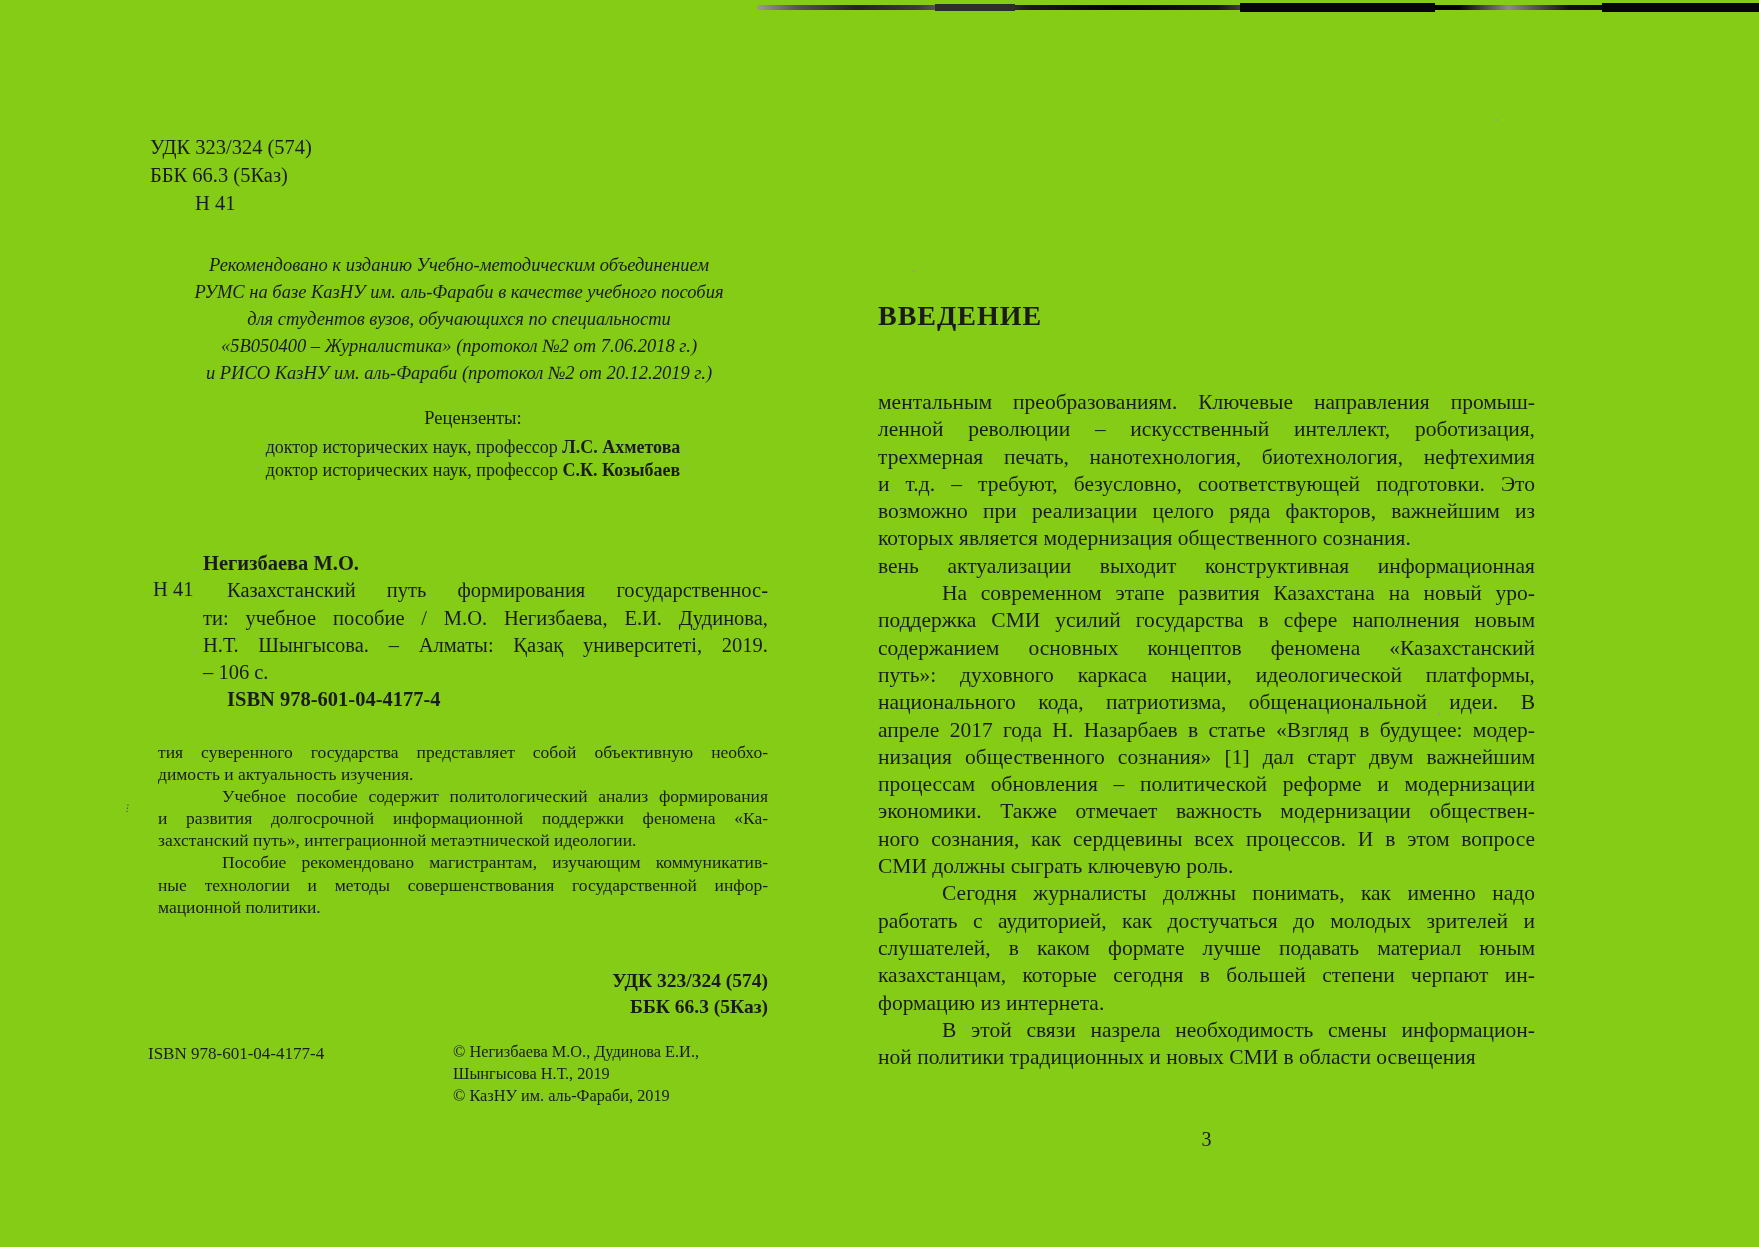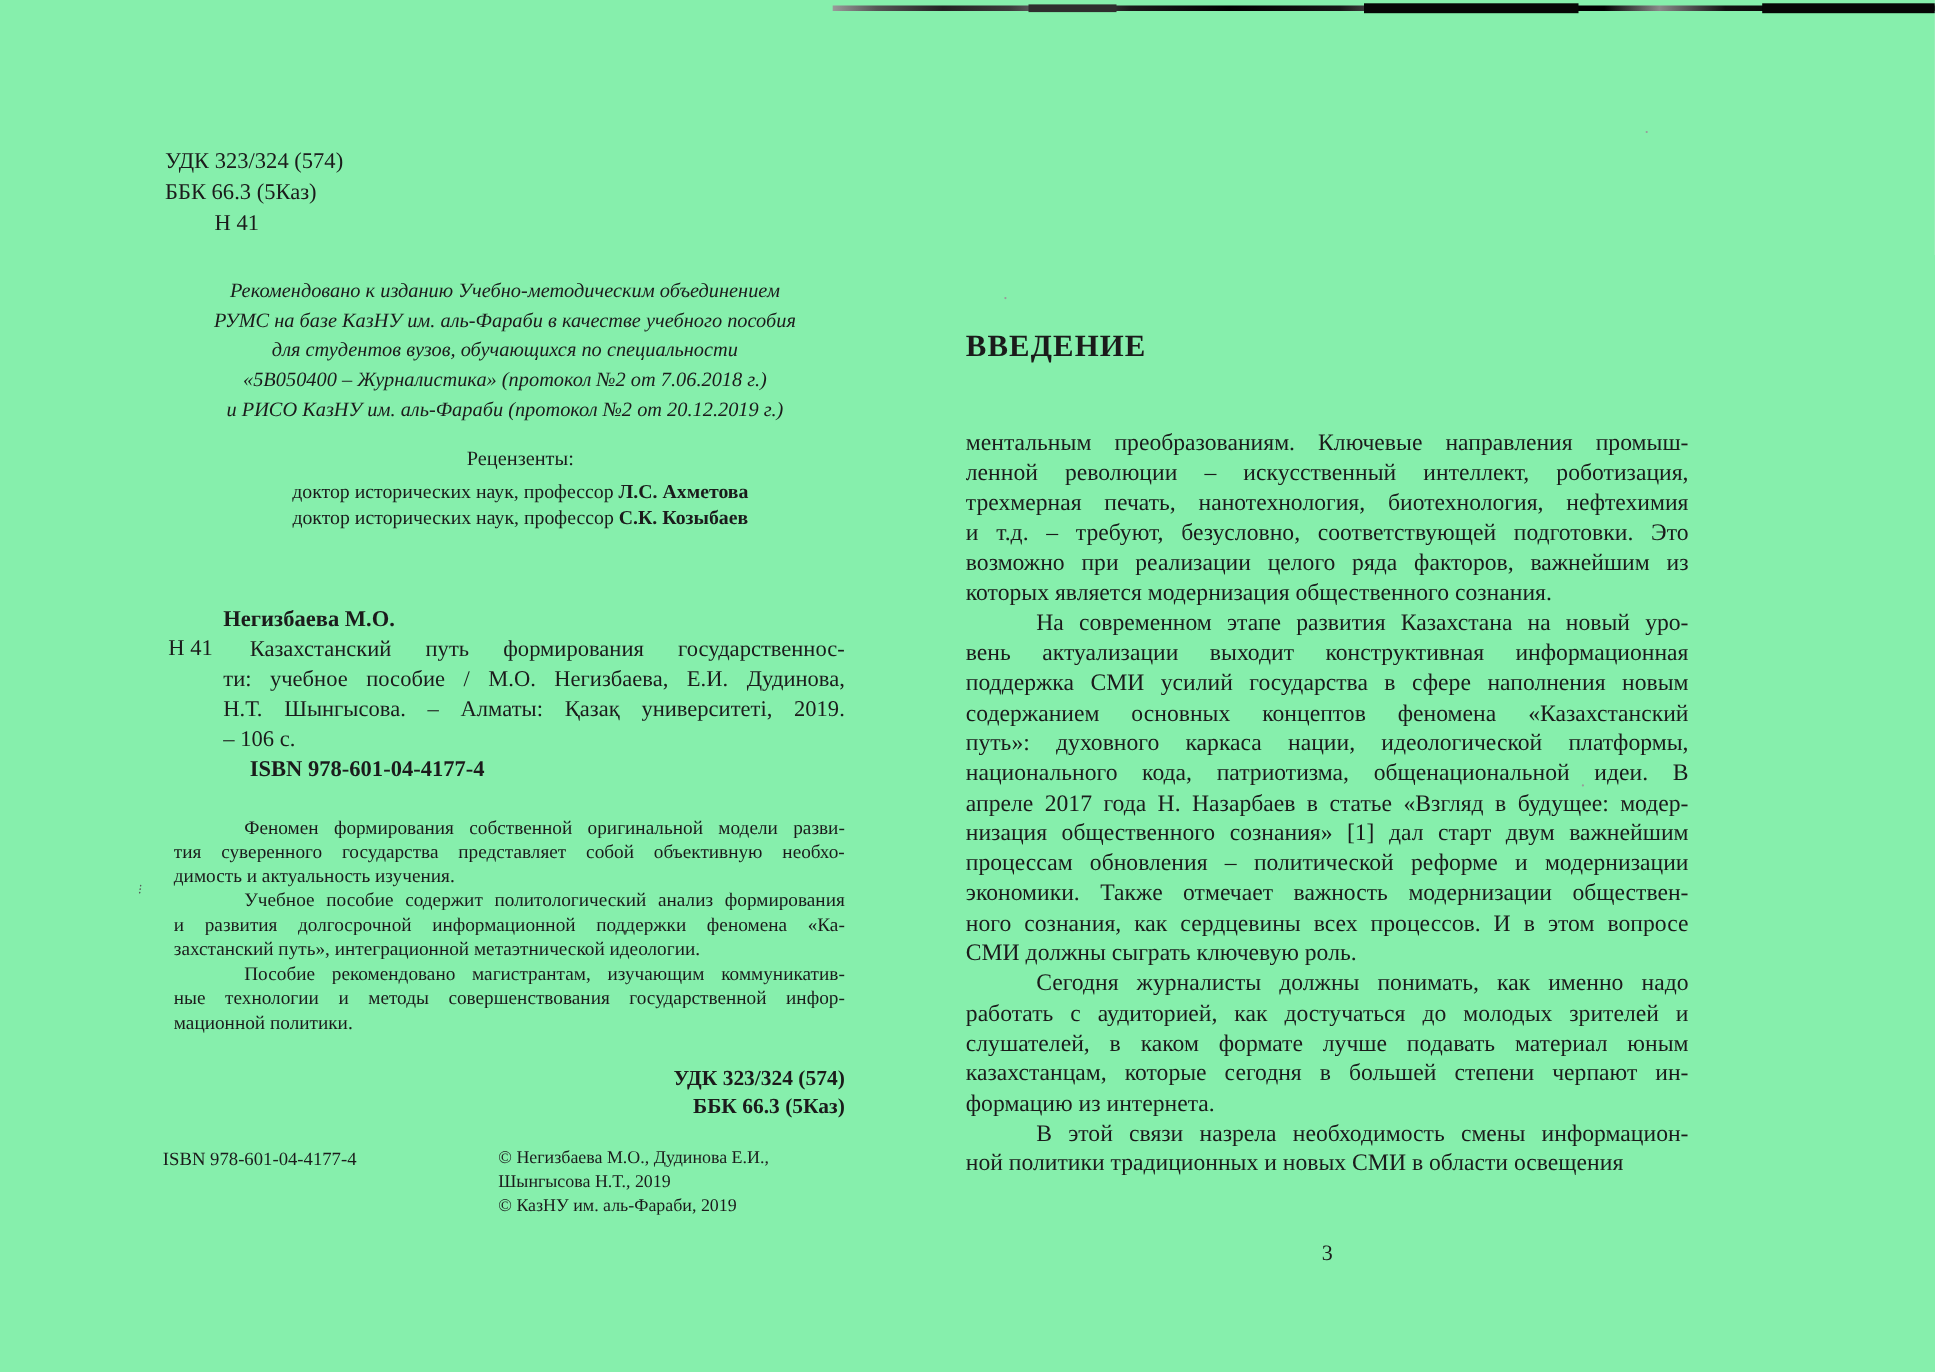--- a/index.html
+++ b/index.html
@@ -1,16 +1,16 @@
 <!DOCTYPE html>
 <html><head>
 <meta charset="utf-8">
 <style>
   html,body{margin:0;padding:0;background:#e8e8e8;}
-  #stage{position:relative;width:1759px;height:1247px;background:#86efac;overflow:hidden;
+  #stage{position:relative;width:1759px;height:1247px;background:#84cc16;overflow:hidden;
          font-family:"Liberation Serif","DejaVu Serif",serif;color:#1b1b1b;}
   .abs{position:absolute;}
 
   
   #scan-band{left:757px;top:5px;width:1002px;height:5px;
     background:linear-gradient(to right,#9a9a9a 0%,#555 4%,#222 10%,#3a3a3a 16%,#777 20%,
       #1a1a1a 27%,#000 36%,#151515 46%,#6a6a6a 51%,#000 58%,#000 70%,#8a8a8a 75%,
       #111 81%,#000 90%,#2c2c2c 100%);}
   .band-seg{top:3px;height:9px;background:#060606;}
 
@@ -90,21 +90,20 @@
     <div class="author">Негизбаева М.О.</div>
     <div class="cjust cindent">Казахстанский путь формирования государственнос-</div>
     <div class="cjust">ти: учебное пособие / М.О. Негизбаева, Е.И. Дудинова,</div>
     <div class="cjust">Н.Т. Шынгысова. – Алматы: Қазақ университеті, 2019.</div>
     <div>– 106 с.</div>
     <div class="isbn">ISBN 978-601-04-4177-4</div>
   </div>
 
   <div class="abs" id="annotation">
     <div>
-      <div class="aline afirst">Феномен формирования собственной оригинальной модели разви-</div>
       <div class="aline">тия суверенного государства представляет собой объективную необхо-</div>
       <div class="aend">димость и актуальность изучения.</div>
     </div>
     <div>
       <div class="aline afirst">Учебное пособие содержит политологический анализ формирования</div>
       <div class="aline">и развития долгосрочной информационной поддержки феномена «Ка-</div>
       <div class="aend">захстанский путь», интеграционной метаэтнической идеологии.</div>
     </div>
     <div>
       <div class="aline afirst">Пособие рекомендовано магистрантам, изучающим коммуникатив-</div>
@@ -136,22 +135,22 @@
   <div class="abs" id="intro-body">
     <div>
       <div class="bline">ментальным преобразованиям. Ключевые направления промыш-</div>
       <div class="bline">ленной революции – искусственный интеллект, роботизация,</div>
       <div class="bline">трехмерная печать, нанотехнология, биотехнология, нефтехимия</div>
       <div class="bline">и т.д. – требуют, безусловно, соответствующей подготовки. Это</div>
       <div class="bline">возможно при реализации целого ряда факторов, важнейшим из</div>
       <div class="bend">которых является модернизация общественного сознания.</div>
     </div>
     <div>
+      <div class="bline">вень актуализации выходит конструктивная информационная</div>
       <div class="bline bfirst">На современном этапе развития Казахстана на новый уро-</div>
-      <div class="bline">вень актуализации выходит конструктивная информационная</div>
       <div class="bline">поддержка СМИ усилий государства в сфере наполнения новым</div>
       <div class="bline">содержанием основных концептов феномена «Казахстанский</div>
       <div class="bline">путь»: духовного каркаса нации, идеологической платформы,</div>
       <div class="bline">национального кода, патриотизма, общенациональной идеи. В</div>
       <div class="bline">апреле 2017 года Н. Назарбаев в статье «Взгляд в будущее: модер-</div>
       <div class="bline">низация общественного сознания» [1] дал старт двум важнейшим</div>
       <div class="bline">процессам обновления – политической реформе и модернизации</div>
       <div class="bline">экономики. Также отмечает важность модернизации обществен-</div>
       <div class="bline">ного сознания, как сердцевины всех процессов. И в этом вопросе</div>
       <div class="bend">СМИ должны сыграть ключевую роль.</div>

